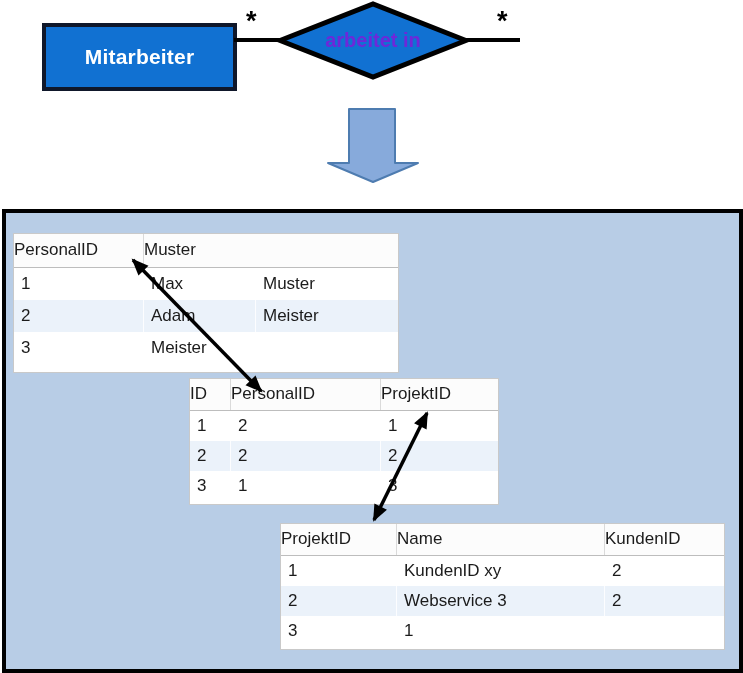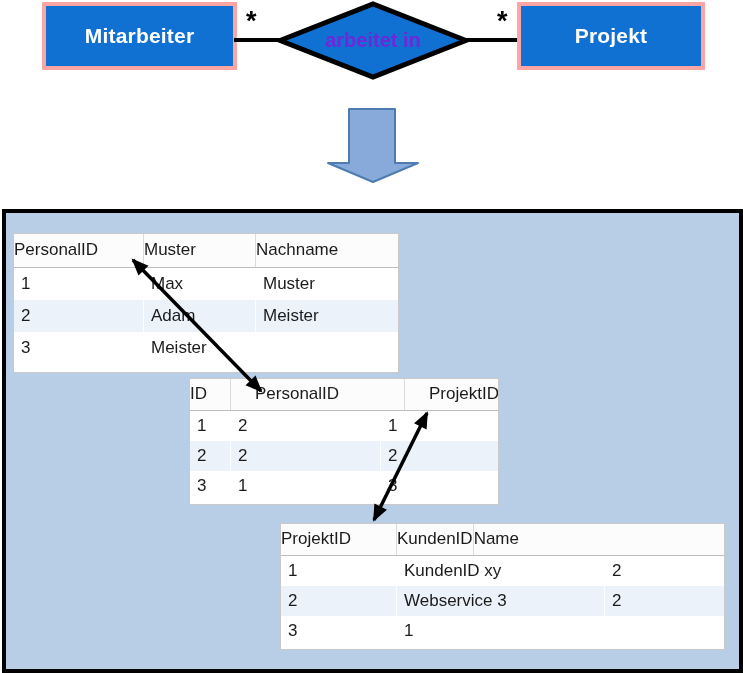--- a/index.html
+++ b/index.html
@@ -2,22 +2,22 @@
 <html><head>
 <meta charset="utf-8">
 <style>
   html,body{margin:0;padding:0;background:#ffffff;}
   .stage{
     position:relative;width:743px;height:673px;overflow:hidden;
     font-family:"Liberation Sans",sans-serif;background:#ffffff;
   }
   
   .entity{
-    position:absolute;top:2px;height:68px;box-sizing:border-box;
-    background:#1171D2;border:4px solid #fca5a5;color:#fff;
+    position:absolute;top:23px;height:68px;box-sizing:border-box;
+    background:#1171D2;border:4px solid #0f172a;color:#fff;
     display:flex;align-items:center;justify-content:center;
     font-size:21px;font-weight:bold;letter-spacing:.2px;
   }
   .entity-left{left:42px;width:195px;}
   .entity-right{left:517px;width:188px;}
   .connector{position:absolute;top:38px;height:4px;background:#000;}
   .connector-left{left:234px;width:50px;}
   .connector-right{left:462px;width:58px;}
   .card{
     position:absolute;top:8px;color:#000;font-size:27px;font-weight:bold;line-height:27px;
@@ -54,21 +54,21 @@
     box-sizing:border-box;padding-left:7px;border-right:1px solid rgba(255,255,255,0.85);
     white-space:nowrap;overflow:hidden;
   }
   .cell:last-child{border-right:none;flex:1;}
   
   .tbl-1{left:7px;top:20px;width:386px;height:140px;}
   .tbl-1 .hrow{height:33px;line-height:32px;}
   .tbl-1 .row{height:32px;line-height:32px;}
   
   .tbl-2{left:183px;top:165px;width:310px;height:127px;}
-  .tbl-2 .hrow{height:31px;line-height:30px;gap:24px;}
+  .tbl-2 .hrow{height:31px;line-height:30px;}
   .tbl-2 .row{height:30px;line-height:30px;}
   
   .tbl-3{left:274px;top:310px;width:445px;height:127px;}
   .tbl-3 .hrow{height:31px;line-height:30px;}
   .tbl-3 .row{height:30px;line-height:30px;}
   .link-overlay{position:absolute;left:0;top:0;pointer-events:none;}
 </style>
 </head>
 <body>
 
@@ -84,35 +84,31 @@
   <div class="diamond-wrap">
     <svg width="194" height="81" viewBox="0 0 194 81">
       <polygon points="4,40.5 97,4 190,40.5 97,77" fill="#1171D2" stroke="#000000" stroke-width="5"></polygon>
     </svg>
     <span class="diamond-label">arbeitet in</span>
   </div>
 
   <span class="card card-right">*</span>
   <div class="connector connector-right"></div>
 
-  <div class="entity entity-right">
-    <span>Projekt</span>
-  </div>
 
   <svg class="down-arrow" width="105" height="90" viewBox="0 0 105 90">
     <polygon points="29,9 75,9 75,63 98,63 53,82 8,63 29,63" fill="#87AADB" stroke="#4E7CB0" stroke-width="2" stroke-linejoin="round"></polygon>
   </svg>
 
   <div class="panel">
 
     <div class="tbl tbl-1">
       <div class="hrow">
         <div class="hcell" style="width:130px">PersonalID</div>
         <div class="hcell" style="width:112px">Muster</div>
-        <div class="hcell">Nachname</div>
       </div>
       <div class="row">
         <div class="cell" style="width:130px">1</div>
         <div class="cell" style="width:112px">Max</div>
         <div class="cell">Muster</div>
       </div>
       <div class="row alt">
         <div class="cell" style="width:130px">2</div>
         <div class="cell" style="width:112px">Adam</div>
         <div class="cell">Meister</div>
@@ -142,22 +138,22 @@
       <div class="row">
         <div class="cell" style="width:41px">3</div>
         <div class="cell" style="width:150px">1</div>
         <div class="cell">3</div>
       </div>
     </div>
 
     <div class="tbl tbl-3">
       <div class="hrow">
         <div class="hcell" style="width:116px">ProjektID</div>
+        <div class="hcell" style="width:208px">Name</div>
         <div class="hcell">KundenID</div>
-        <div class="hcell" style="width:208px">Name</div>
       </div>
       <div class="row">
         <div class="cell" style="width:116px">1</div>
         <div class="cell" style="width:208px">KundenID xy</div>
         <div class="cell">2</div>
       </div>
       <div class="row alt">
         <div class="cell" style="width:116px">2</div>
         <div class="cell" style="width:208px">Webservice 3</div>
         <div class="cell">2</div>

